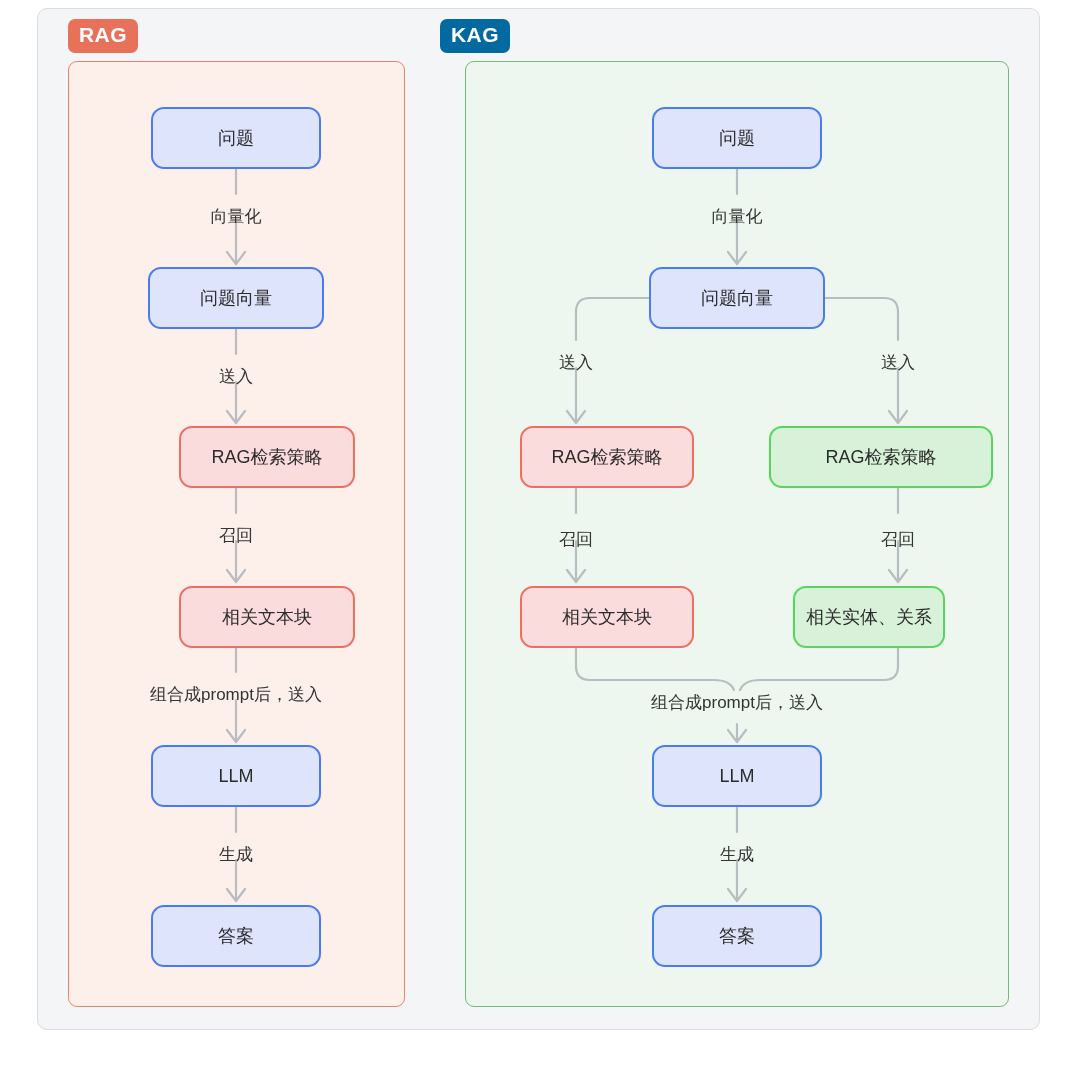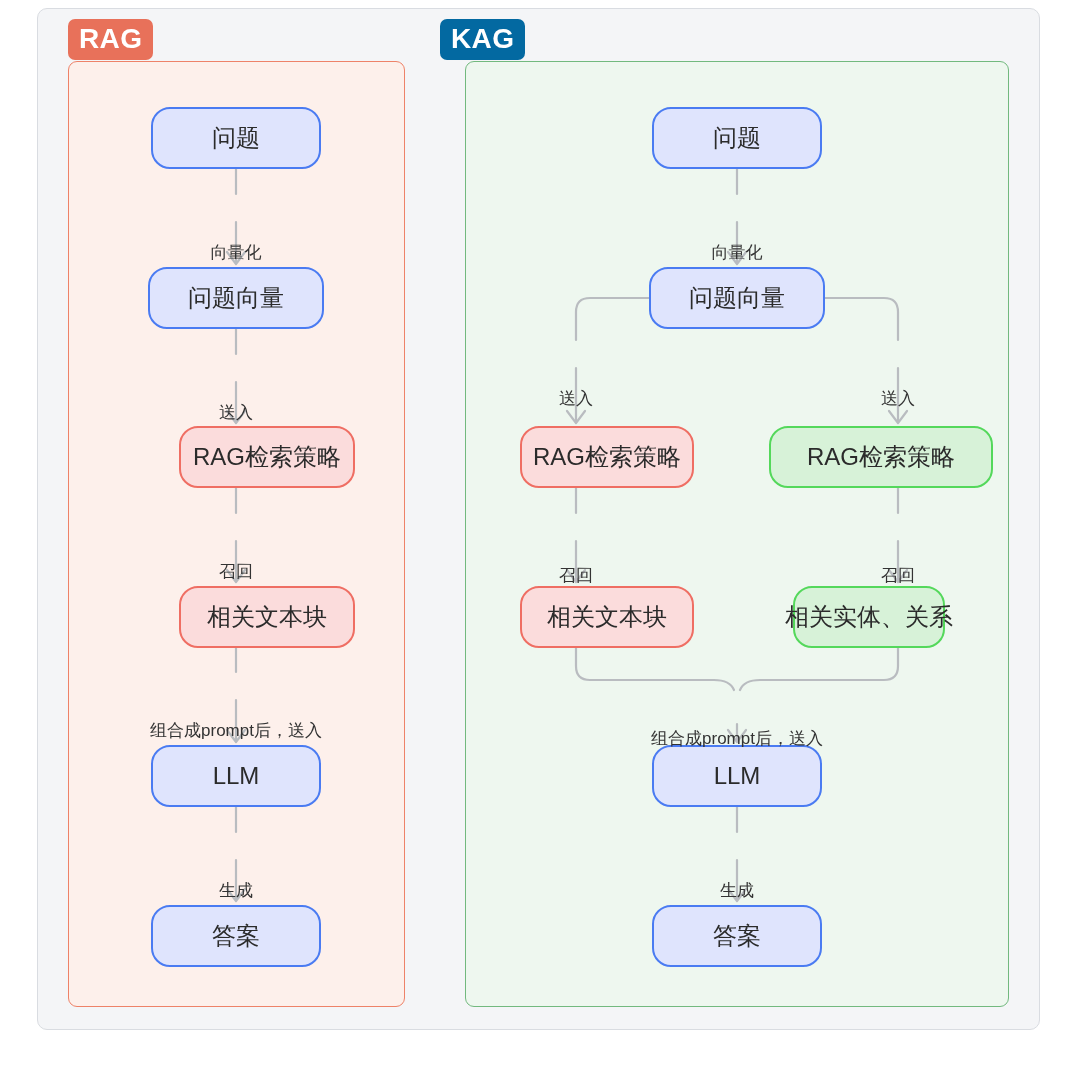--- a/index.html
+++ b/index.html
@@ -21,21 +21,21 @@
     width:1003px; height:1022px;
     background:#f4f5f7;
     border:1px solid #d9dce1;
     border-radius:10px;
     box-sizing:border-box;
   }
   
   .cluster-title{
     position:absolute;
     color:#ffffff;
-    font-size:28px;
+    font-size:21px;
     font-weight:700;
     letter-spacing:.4px;
     padding:4px 11px 6px 11px;
     border-radius:7px;
     line-height:1.12;
     z-index:6;
     white-space:nowrap;
   }
   #rag-title{ left:68px; top:19px; background:#e8715a; }
   #kag-title{ left:440px; top:19px; background:#0369a1; }
@@ -59,41 +59,40 @@
     border:1.6px solid #72b97e;
   }
 
   
   .node{
     position:absolute;
     box-sizing:border-box;
     display:flex;
     align-items:center;
     justify-content:center;
-    border-radius:19px;
-    font-size:24px;
+    border-radius:13px;
+    font-size:18px;
     line-height:1;
     color:#2b2b2b;
     white-space:nowrap;
     z-index:4;
   }
   .node.blue{ background:#dfe4fd; border:2.2px solid #4a7bf2; }
   .node.red { background:#fbdcdc; border:2.2px solid #ef6e63;margin-left:31px; }
   .node.green{ background:#d7f2d8; border:2.2px solid #54d85b; }
 
   
   .edge-label{
     position:absolute;
     font-size:17px;
     color:#333333;
     white-space:nowrap;
     text-align:center;
     z-index:5;
     line-height:1;
-    margin-top:36px;
   }
   
   #links{
     position:absolute;
     left:0; top:0;
     width:1080px; height:1073px;
     z-index:2;
     pointer-events:none;
   }
   .link{

